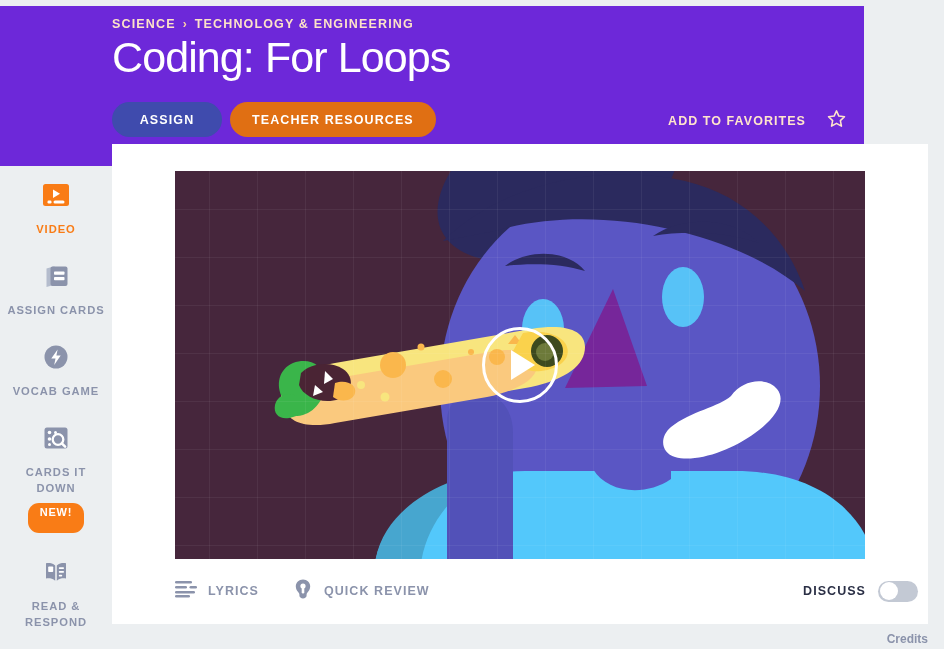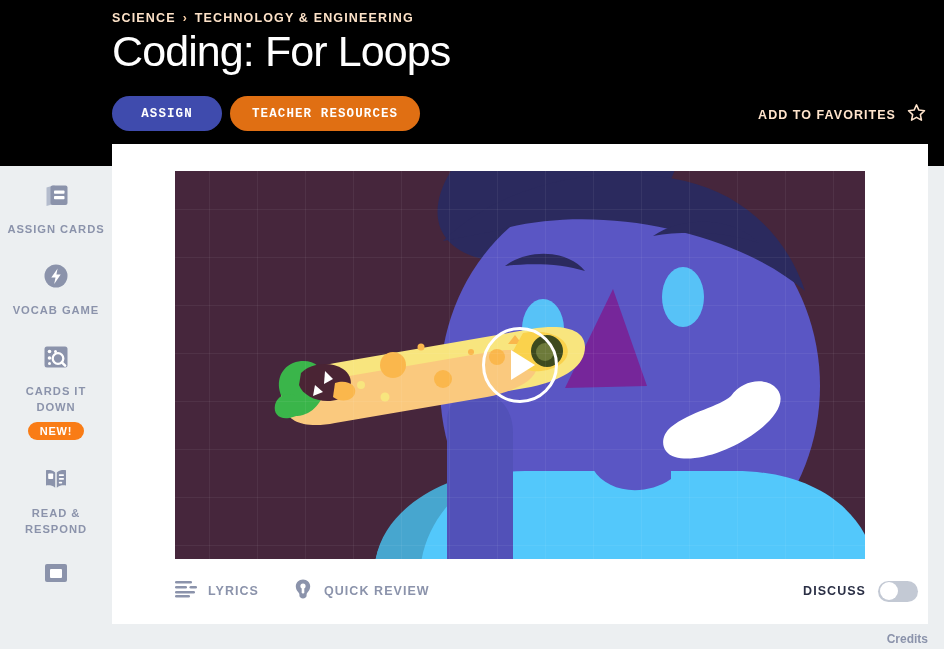--- a/index.html
+++ b/index.html
@@ -6,52 +6,52 @@
   html, body {
     width: 944px; height: 649px;
     overflow: hidden;
     background: #eceff1;
     font-family: "Liberation Sans", sans-serif;
   }
   #app { position: relative; width: 944px; height: 649px; overflow: hidden; }
 
   
   .header {
-    position: absolute; left: 0; top: 0; width: 944px; height: 166px;
-    background: #000000;
+    position: absolute; left: 0; top: 6px; width: 864px; height: 166px;
+    background: #6d28d9;
   }
   .breadcrumb {
     position: absolute; left: 112px; top: 11px;
     display: flex; align-items: center; gap: 7px;
     font-size: 12.5px; font-weight: 700; letter-spacing: 1.15px;
     color: #fde2c8;
   }
   .breadcrumb .crumb { white-space: nowrap; }
   .breadcrumb .sep { font-size: 12px; font-weight: 700; color: #fbd0a8; }
   .page-title {
     position: absolute; left: 112px; top: 27px;
     font-size: 43px; font-weight: 400; letter-spacing: -0.9px;
     color: #ffffff; white-space: nowrap;
   }
   .btn-row { position: absolute; left: 112px; top: 96px; display: flex; gap: 8px; }
   .btn {
     border: none; cursor: pointer; border-radius: 19px;
     height: 35px; padding: 8px 22px;
-    font-family: Liberation Mono, monospace;
+    font-family: Liberation Sans, sans-serif;
     font-size: 12.5px; font-weight: 700; letter-spacing: 1.1px;
     color: #ffffff; display: flex; align-items: center; justify-content: center;
     white-space: nowrap;
     text-align: right;
   }
   .btn-assign { background: #3f4bad; min-width: 110px; }
   .btn-teacher { background: #e06f13; }
 
   .favorites {
     position: absolute; right: 16px; top: 102px;
-    display: flex; align-items: center; gap: 9px; cursor: pointer; margin-left: 17px;
+    display: flex; align-items: center; gap: 19px; cursor: pointer; margin-left: 17px;
   }
   .favorites .fav-label {
     font-size: 12.5px; font-weight: 700; letter-spacing: 1.05px; color: #ffe4cc;
     white-space: nowrap;
   }
 
   
   .sidebar {
     position: absolute; left: 0; top: 166px; width: 112px; height: 483px;
     background: #eceff1;
@@ -66,21 +66,21 @@
   .side-icon { width: 34px; height: 34px; display: block; }
   .side-label {
     margin-top: 9px; text-align: center; line-height: 16px;
     font-size: 11.2px; font-weight: 700; letter-spacing: 0.95px;
     color: #8b93ab; white-space: pre-line;
   }
   .side-item.active .side-label { color: #f97c16; }
   .badge-new {
     margin-top: 7px; background: #f97c16; color: #fff;
     font-size: 11px; font-weight: 800; letter-spacing: 0.8px;
-    border-radius: 11px; padding: 4px 12px 3px; line-height: 1;
+    border-radius: 11px; padding: 4px 12px 15px; line-height: 1;
   }
 
   
   .card {
     position: absolute; left: 112px; top: 144px; width: 816px; height: 480px;
     background: #ffffff;
   }
   .video-frame {
     position: absolute; left: 63px; top: 27px; width: 690px; height: 388px;
     overflow: hidden; background: #46263c; cursor: pointer;
@@ -168,20 +168,31 @@
       <span>
         <svg width="23" height="22" viewBox="0 0 24 24" fill="none" stroke="#ffe4cc" stroke-width="1.7" stroke-linejoin="round">
           <path d="M12 3.2l2.6 5.6 6.1.7-4.5 4.2 1.2 6.1L12 16.8l-5.4 3 1.2-6.1-4.5-4.2 6.1-.7z"></path>
         </svg>
       </span>
     </div>
   </div>
 
   <div class="sidebar">
 
+    <div class="side-item active">
+      <span class="side-icon">
+        <svg width="34" height="34" viewBox="0 0 34 34">
+          <rect x="4" y="6" width="26" height="22" rx="2.5" fill="#f97c16"></rect>
+          <path d="M14 11.5l7 4.2-7 4.2z" fill="#ffffff"></path>
+          <rect x="8.5" y="22.5" width="4" height="3" rx="1.2" fill="#ffffff"></rect>
+          <rect x="14.5" y="22.5" width="11" height="3" rx="1.5" fill="#ffffff"></rect>
+        </svg>
+      </span>
+      <span class="side-label">VIDEO</span>
+    </div>
 
     <div class="side-item">
       <span class="side-icon">
         <svg width="34" height="34" viewBox="0 0 34 34">
           <path d="M7.5 9.5l8-2.2v18.5l-8 2.2z" fill="#b4bccd"></path>
           <rect x="11.5" y="7.5" width="17" height="19.5" rx="2" fill="#8b93ab"></rect>
           <rect x="15" y="12.5" width="10.5" height="3.2" rx="0.8" fill="#ffffff"></rect>
           <rect x="15" y="18" width="10.5" height="3.2" rx="0.8" fill="#ffffff"></rect>
         </svg>
       </span>

